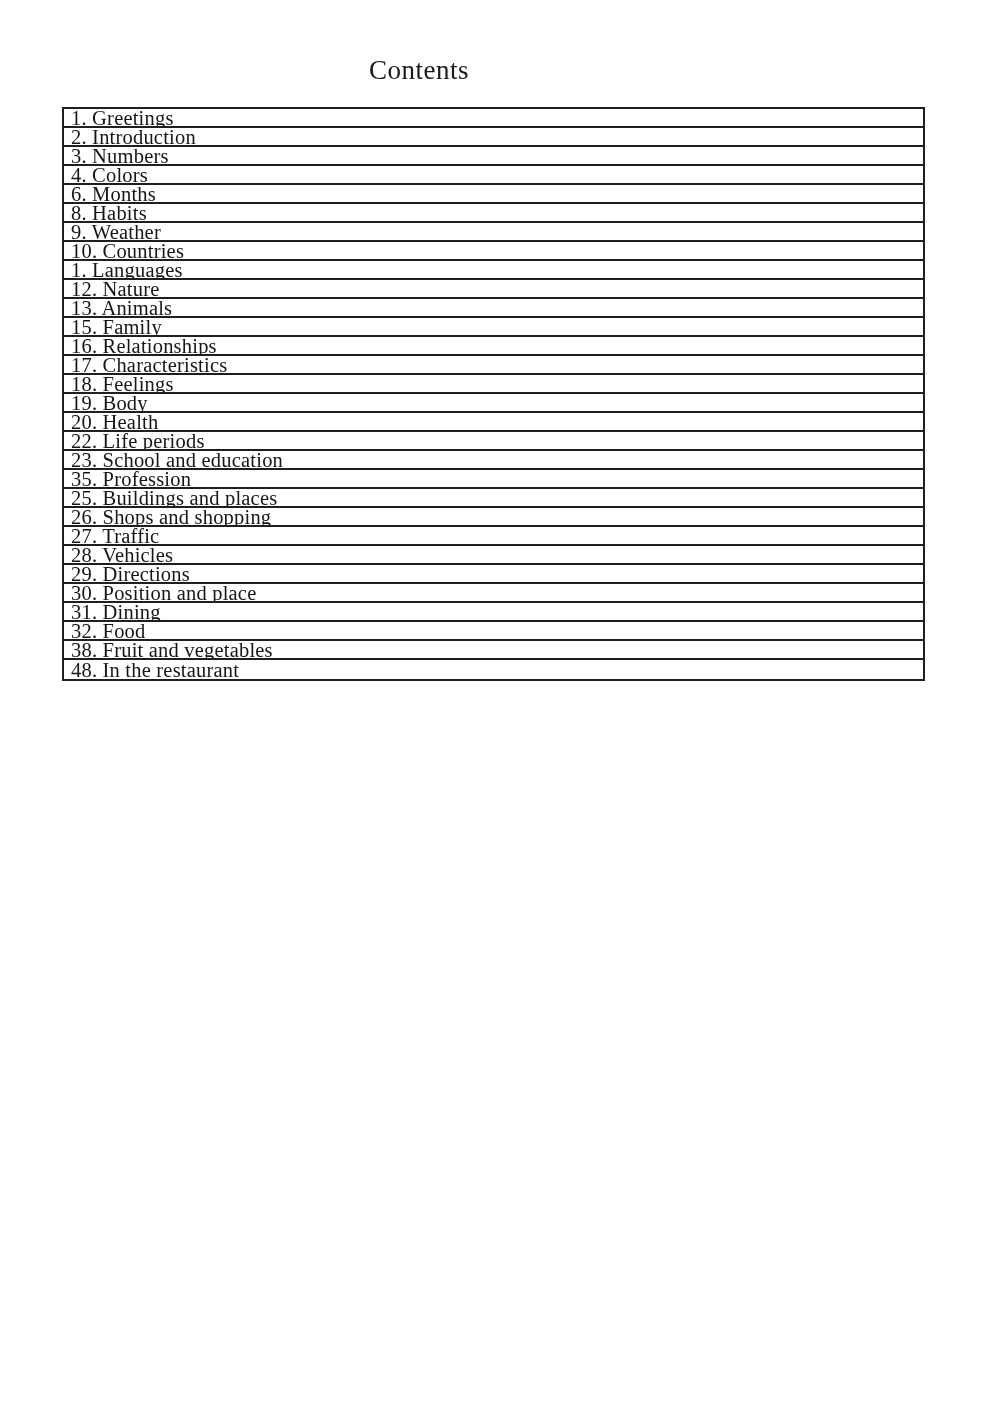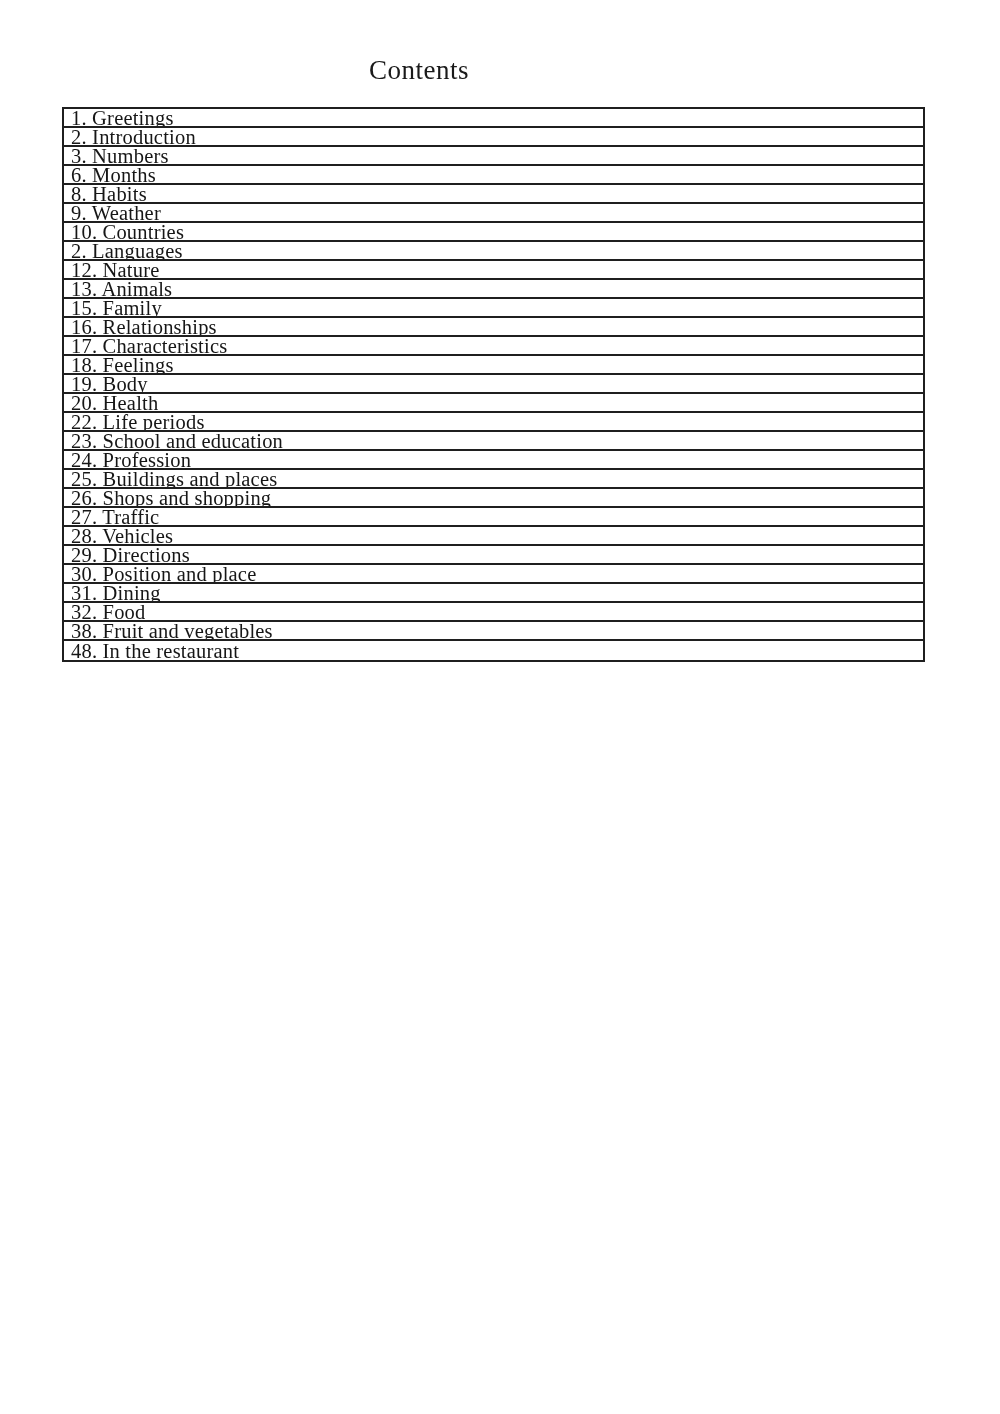--- a/index.html
+++ b/index.html
@@ -67,33 +67,36 @@
       <div class="toc-row">
     <span class="toc-entry-text">1. Greetings</span>
   </div>
       <div class="toc-row">
     <span class="toc-entry-text">2. Introduction</span>
   </div>
       <div class="toc-row">
     <span class="toc-entry-text">3. Numbers</span>
   </div>
       <div class="toc-row">
+    <span class="toc-entry-text">4. Colors</span>
+  </div>
+      <div class="toc-row">
     <span class="toc-entry-text">6. Months</span>
   </div>
       <div class="toc-row">
     <span class="toc-entry-text">8. Habits</span>
   </div>
       <div class="toc-row">
     <span class="toc-entry-text">9. Weather</span>
   </div>
       <div class="toc-row">
     <span class="toc-entry-text">10. Countries</span>
   </div>
       <div class="toc-row">
-    <span class="toc-entry-text">2. Languages</span>
+    <span class="toc-entry-text">1. Languages</span>
   </div>
       <div class="toc-row">
     <span class="toc-entry-text">12. Nature</span>
   </div>
       <div class="toc-row">
     <span class="toc-entry-text">13. Animals</span>
   </div>
       <div class="toc-row">
     <span class="toc-entry-text">15. Family</span>
   </div>
@@ -112,21 +115,21 @@
       <div class="toc-row">
     <span class="toc-entry-text">20. Health</span>
   </div>
       <div class="toc-row">
     <span class="toc-entry-text">22. Life periods</span>
   </div>
       <div class="toc-row">
     <span class="toc-entry-text">23. School and education</span>
   </div>
       <div class="toc-row">
-    <span class="toc-entry-text">24. Profession</span>
+    <span class="toc-entry-text">35. Profession</span>
   </div>
       <div class="toc-row">
     <span class="toc-entry-text">25. Buildings and places</span>
   </div>
       <div class="toc-row">
     <span class="toc-entry-text">26. Shops and shopping</span>
   </div>
       <div class="toc-row">
     <span class="toc-entry-text">27. Traffic</span>
   </div>

